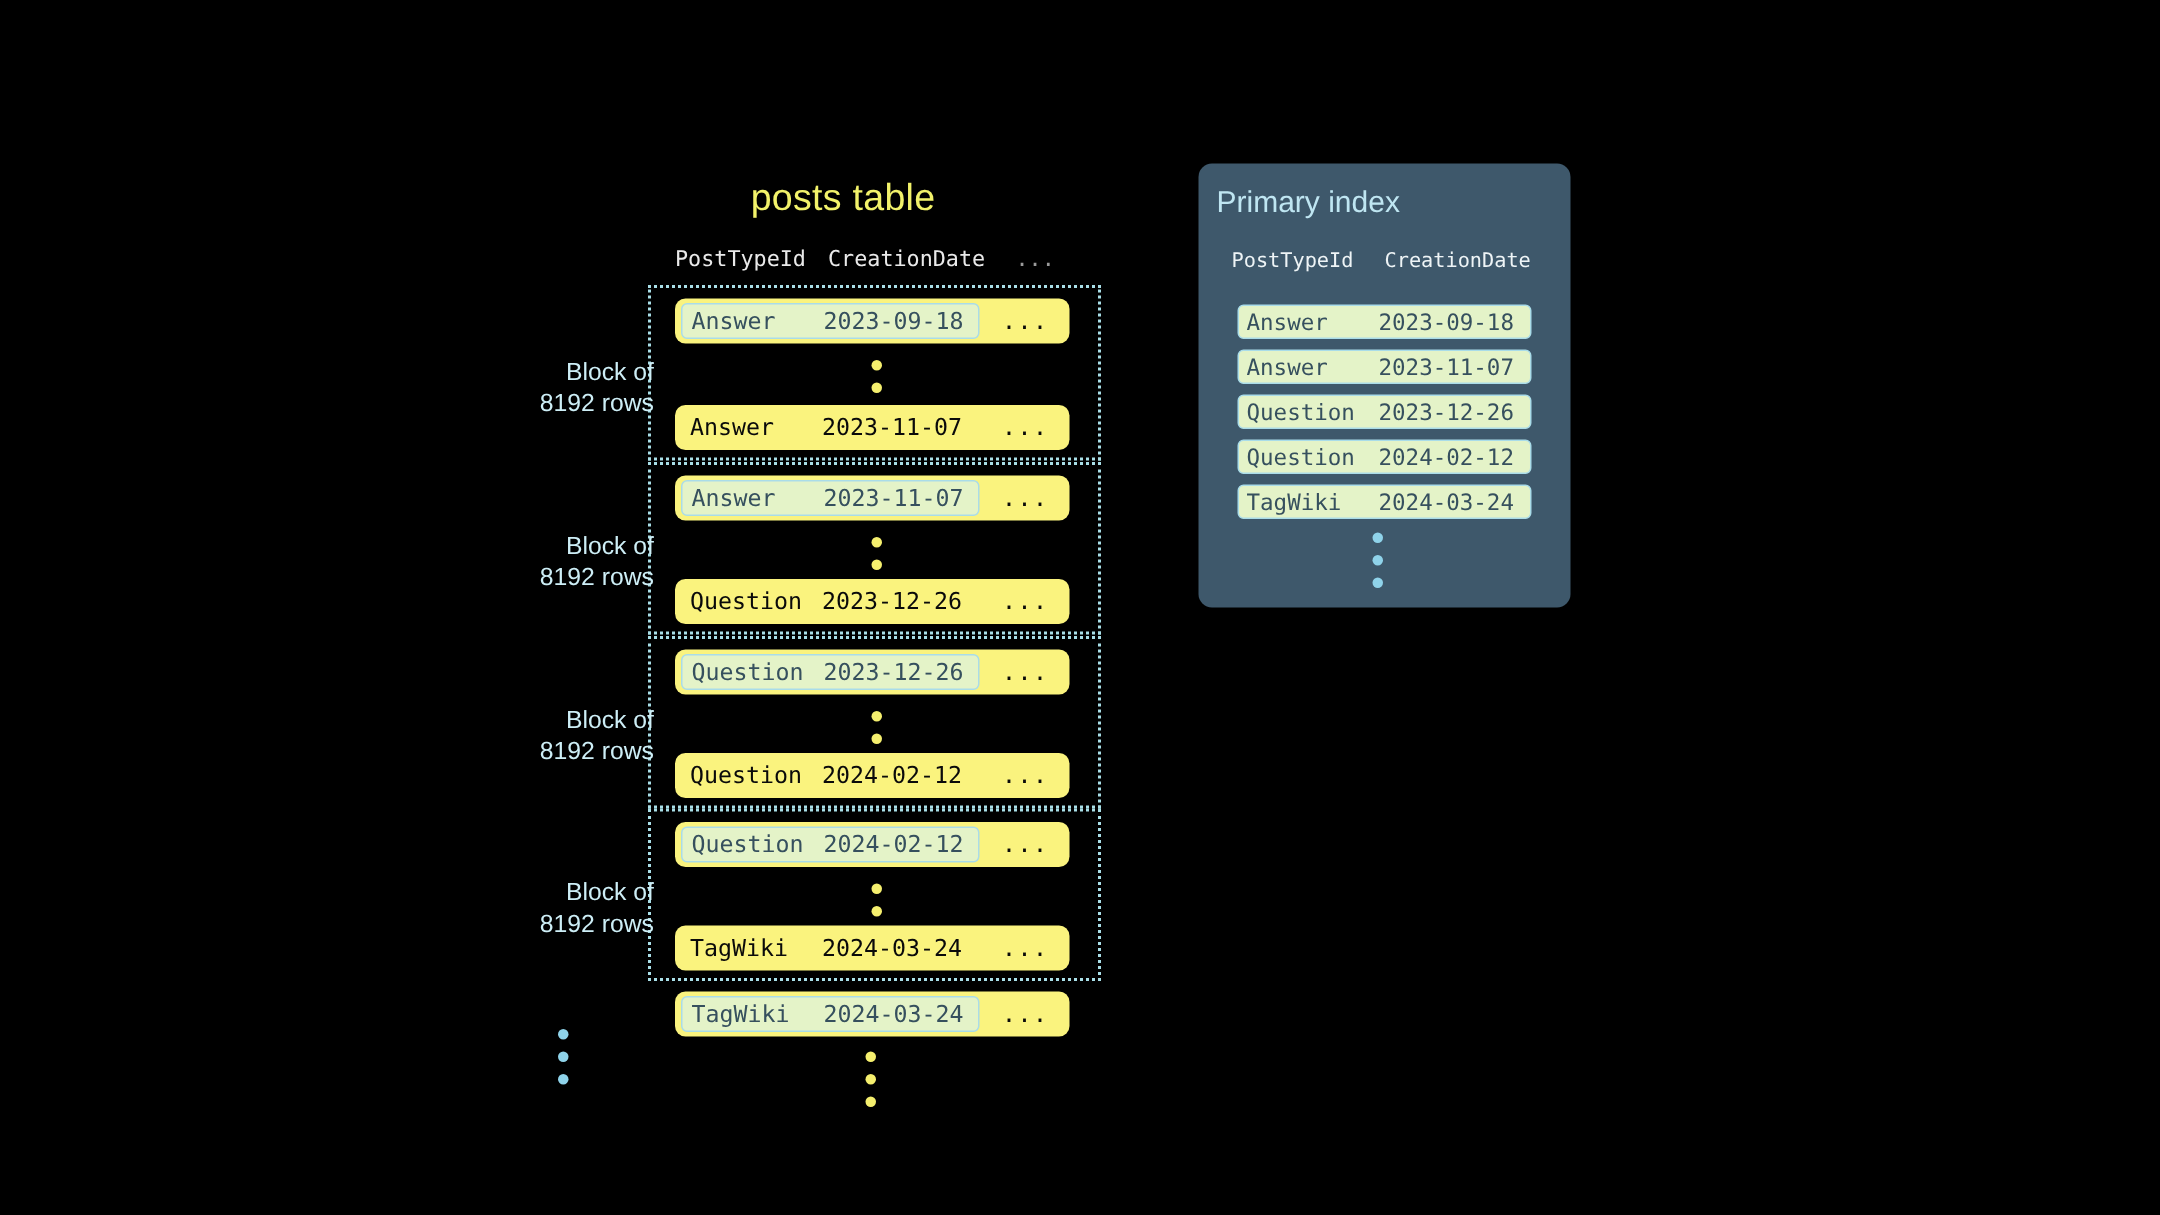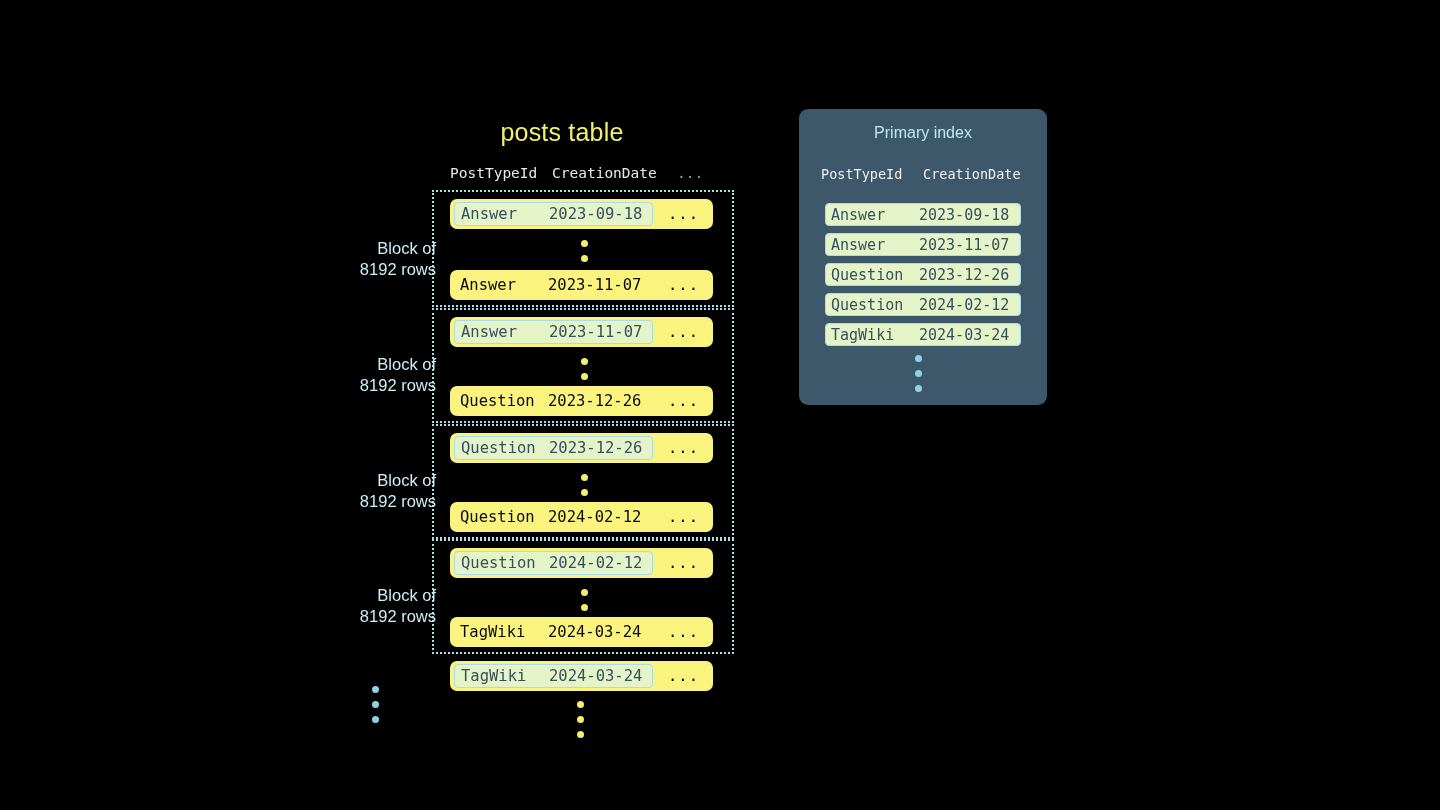--- a/index.html
+++ b/index.html
@@ -68,22 +68,22 @@
   .vdots i{display:block;width:7px;height:7px;border-radius:50%;margin-bottom:8px;}
   .vdots.yellow i{background:#f5ef6e;}
   .vdots.blue i{background:#8fd3ea;}
 
   
   #primary-index{
     position:absolute;left:799px;top:109px;width:248px;height:296px;
     background:#3e586b;border-radius:9px;
   }
   .idx-title{
-    position:absolute;left:0;top:15px;width:248px;text-align:center;
-    color:#bfe6f2;font-size:16px;
+    position:absolute;left:0;top:15px;width:248px;
+    color:#bfe6f2;font-size:20px;padding-left:12px;
   }
   .idx-headers{
     position:absolute;left:0;top:57px;width:248px;height:20px;
     font-family:"DejaVu Sans Mono","Liberation Mono",monospace;
     font-size:13.5px;color:#eef4f6;
   }
   .idx-headers .h1{position:absolute;left:22px;top:0;}
   .idx-headers .h2{position:absolute;left:124px;top:0;}
   .idx-pill{
     position:absolute;left:26px;width:196px;height:23px;

